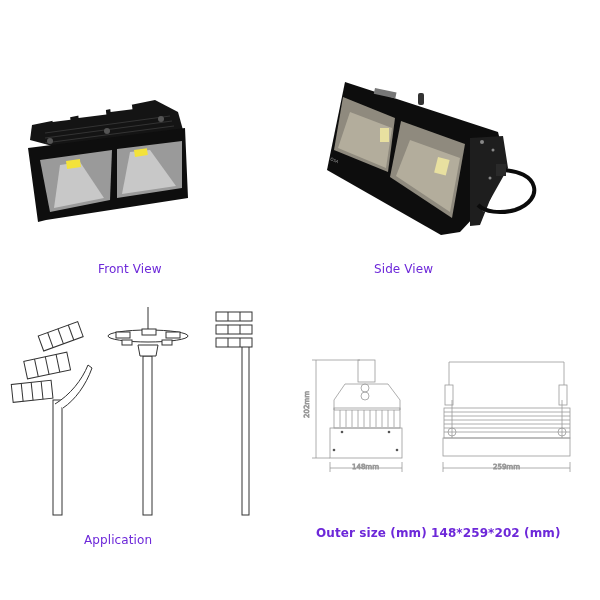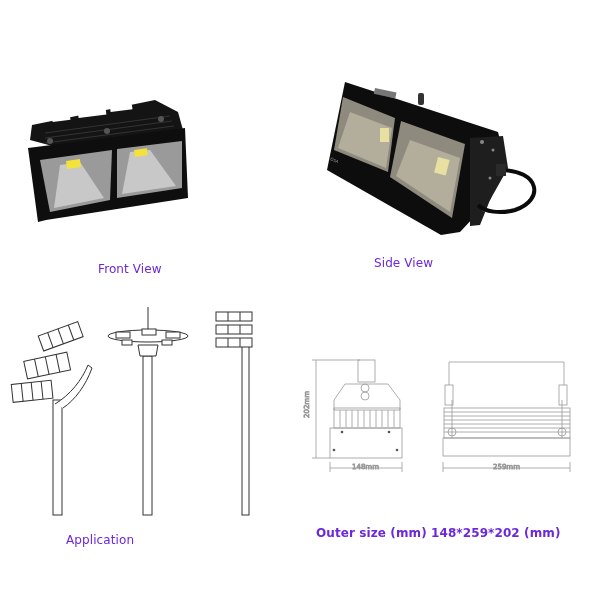--- a/index.html
+++ b/index.html
@@ -59,21 +59,21 @@
   <rect x="380" y="128" width="9" height="14" fill="#e8e0a0"></rect>
   <polygon points="401,121 465,144 452,218 390,177" fill="#8f8a7e"></polygon>
   <polygon points="410,140 460,158 450,212 396,176" fill="#b3ad9c"></polygon>
   <rect x="438" y="157" width="12" height="16" fill="#e8e0a0" transform="rotate(14 438 157)"></rect>
 
   <path d="M500,170 C540,170 545,200 515,210 C500,214 485,212 478,205" fill="none" stroke="#0b0b0b" stroke-width="4"></path>
   <rect x="496" y="164" width="10" height="12" fill="#2a2a2a"></rect>
 
   <text x="330" y="160" font-size="4" fill="#999" transform="rotate(22 330 160)">OSA</text>
 </svg>
-<div class="caption" style="left:374px;top:256px;">Side View</div>
+<div class="caption" style="left:374px;top:262px;">Side View</div>
 
 <svg width="600" height="600" style="left:0;top:0;" viewBox="0 0 600 600" fill="none" stroke="#333" stroke-width="1">
 
   <rect x="53" y="400" width="9" height="115" fill="#fff"></rect>
   <path d="M55,404 C70,395 82,380 88,365 L92,368 C86,385 75,400 63,408" fill="#fff"></path>
   <g>
     <g transform="rotate(-20 56 338)">
       <rect x="40" y="330" width="42" height="16" fill="#fff"></rect>
         <line x1="50" y1="330" x2="50" y2="346"></line>
         <line x1="61" y1="330" x2="61" y2="346"></line>
@@ -111,21 +111,21 @@
       <line x1="228" y1="312" x2="228" y2="321"></line>
       <line x1="240" y1="312" x2="240" y2="321"></line>
     <rect x="216" y="325" width="36" height="9" fill="#fff"></rect>
       <line x1="228" y1="325" x2="228" y2="334"></line>
       <line x1="240" y1="325" x2="240" y2="334"></line>
     <rect x="216" y="338" width="36" height="9" fill="#fff"></rect>
       <line x1="228" y1="338" x2="228" y2="347"></line>
       <line x1="240" y1="338" x2="240" y2="347"></line>
   </g>
 </svg>
-<div class="caption" style="left:66px;top:533px;text-align:center;">Application</div>
+<div class="caption" style="left:84px;top:533px;text-align:center;">Application</div>
 
 <svg width="600" height="600" style="left:0;top:0;" viewBox="0 0 600 600" fill="none" stroke="#999" stroke-width="0.8">
   <line x1="312" y1="360" x2="360" y2="360"></line>
   <line x1="316" y1="360" x2="316" y2="458"></line>
   <line x1="312" y1="458" x2="330" y2="458"></line>
   <text class="dim-label" x="0" y="0" transform="translate(309,418) rotate(-90)">202mm</text>
   <rect x="358" y="360" width="17" height="22"></rect>
   <path d="M334,400 L345,384 L388,384 L400,400 L400,410 L334,410 Z"></path>
   <circle cx="365" cy="388" r="4"></circle>
     <circle cx="365" cy="396" r="4"></circle>

